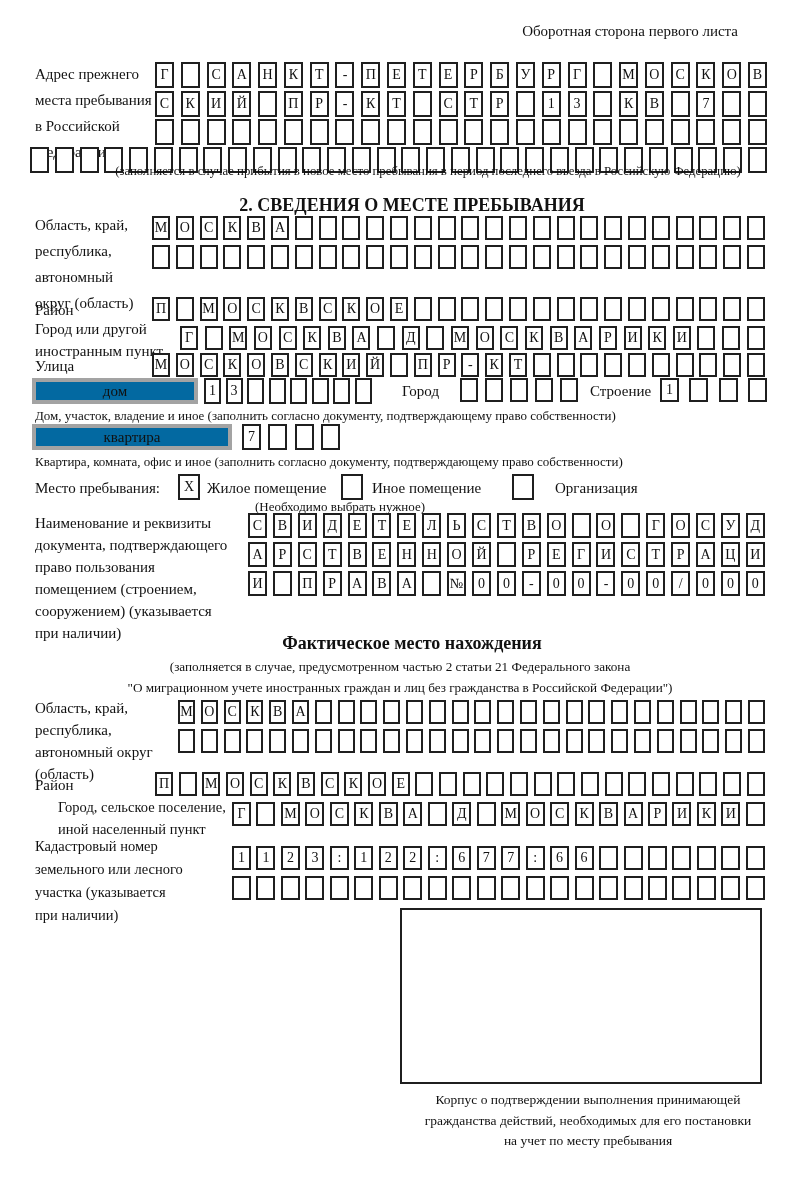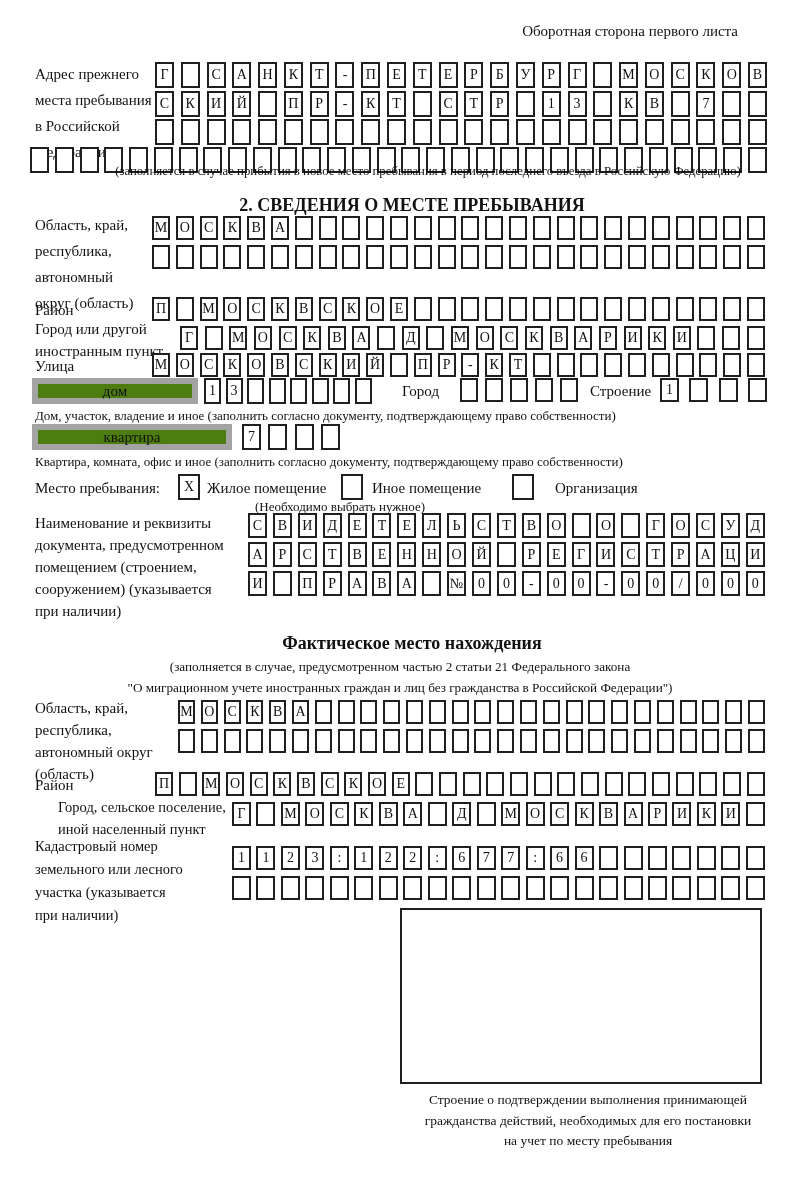--- a/index.html
+++ b/index.html
@@ -13,22 +13,22 @@
   .cellrow{position:absolute;display:flex;justify-content:space-between;}
   .cell{display:flex;align-items:center;justify-content:center;
         border:2px solid #1f1f1f;background:#fff;box-sizing:border-box;
         font-size:14px;line-height:1;}
   .c19h26{width:19px;height:26px;}
   .c19h25{width:19px;height:25px;}
   .c19h24{width:19px;height:24px;}
   .c18h24{width:18px;height:24px;}
   .c17h24{width:17px;height:24px;}
   .c17h26{width:17px;height:26px;}
-  .labelbox{position:absolute;border:6px solid #a3a3a3;box-sizing:border-box;
-        display:flex;align-items:center;justify-content:center;font-size:15px;background:#4d7c0f;}
+  .labelbox{position:absolute;border:4px solid #a3a3a3;box-sizing:border-box;
+        display:flex;align-items:center;justify-content:center;font-size:15px;background:#0369a1;}
   .chk{position:absolute;width:22px;height:26px;border:2px solid #1f1f1f;box-sizing:border-box;
         display:flex;align-items:center;justify-content:center;font-size:14px;background:#fff;}
   .center{text-align:center;width:800px;left:0;}
 </style>
 </head>
 <body>
 
 <div class="abs lbl" style="top:20px;right:62px;">Оборотная сторона первого листа</div>
 
 <div class="abs lbl lbl-lh26" style="top:61px;left:35px;">
@@ -346,21 +346,22 @@
 <div class="chk" style="top:474px;left:178px;">X</div>
 <div class="abs lbl" style="top:477px;left:207px;">Жилое помещение</div>
 <div class="chk" style="top:474px;left:341px;"></div>
 <div class="abs lbl" style="top:477px;left:372px;">Иное помещение</div>
 <div class="chk" style="top:474px;left:512px;"></div>
 <div class="abs lbl" style="top:477px;left:555px;">Организация</div>
 <div class="abs cap" style="top:499px;left:180px;width:320px;text-align:center;font-size:13px;">(Необходимо выбрать нужное)</div>
 
 <div class="abs lbl" style="top:512px;left:35px;font-size:15px;line-height:22px;">
   <div>Наименование и реквизиты</div>
-  <div>документа, предусмотренном</div>
+  <div>документа, подтверждающего</div>
+  <div>право пользования</div>
   <div>помещением (строением,</div>
   <div>сооружением) (указывается</div>
   <div>при наличии)</div>
 </div>
 <div class="cellrow" style="top:513px;left:248px;width:517px;">
     <span class="cell c19h25">С</span>
     <span class="cell c19h25">В</span>
     <span class="cell c19h25">И</span>
     <span class="cell c19h25">Д</span>
     <span class="cell c19h25">Е</span>
@@ -604,16 +605,16 @@
     <span class="cell c19h24"></span>
     <span class="cell c19h24"></span>
     <span class="cell c19h24"></span>
     <span class="cell c19h24"></span>
     <span class="cell c19h24"></span>
     <span class="cell c19h24"></span>
   </div>
 
 <div class="abs" style="top:908px;left:400px;width:362px;height:176px;border:2px solid #1f1f1f;box-sizing:border-box;background:#fff;"></div>
 <div class="abs" style="top:1090px;left:390px;width:396px;text-align:center;font-size:13.5px;line-height:20.5px;">
-  <div>Строение о подтверждении выполнения принимающей</div>
+  <div>Корпус о подтверждении выполнения принимающей</div>
   <div>гражданства действий, необходимых для его постановки</div>
   <div>на учет по месту пребывания</div>
 </div>
 
 </body></html>

